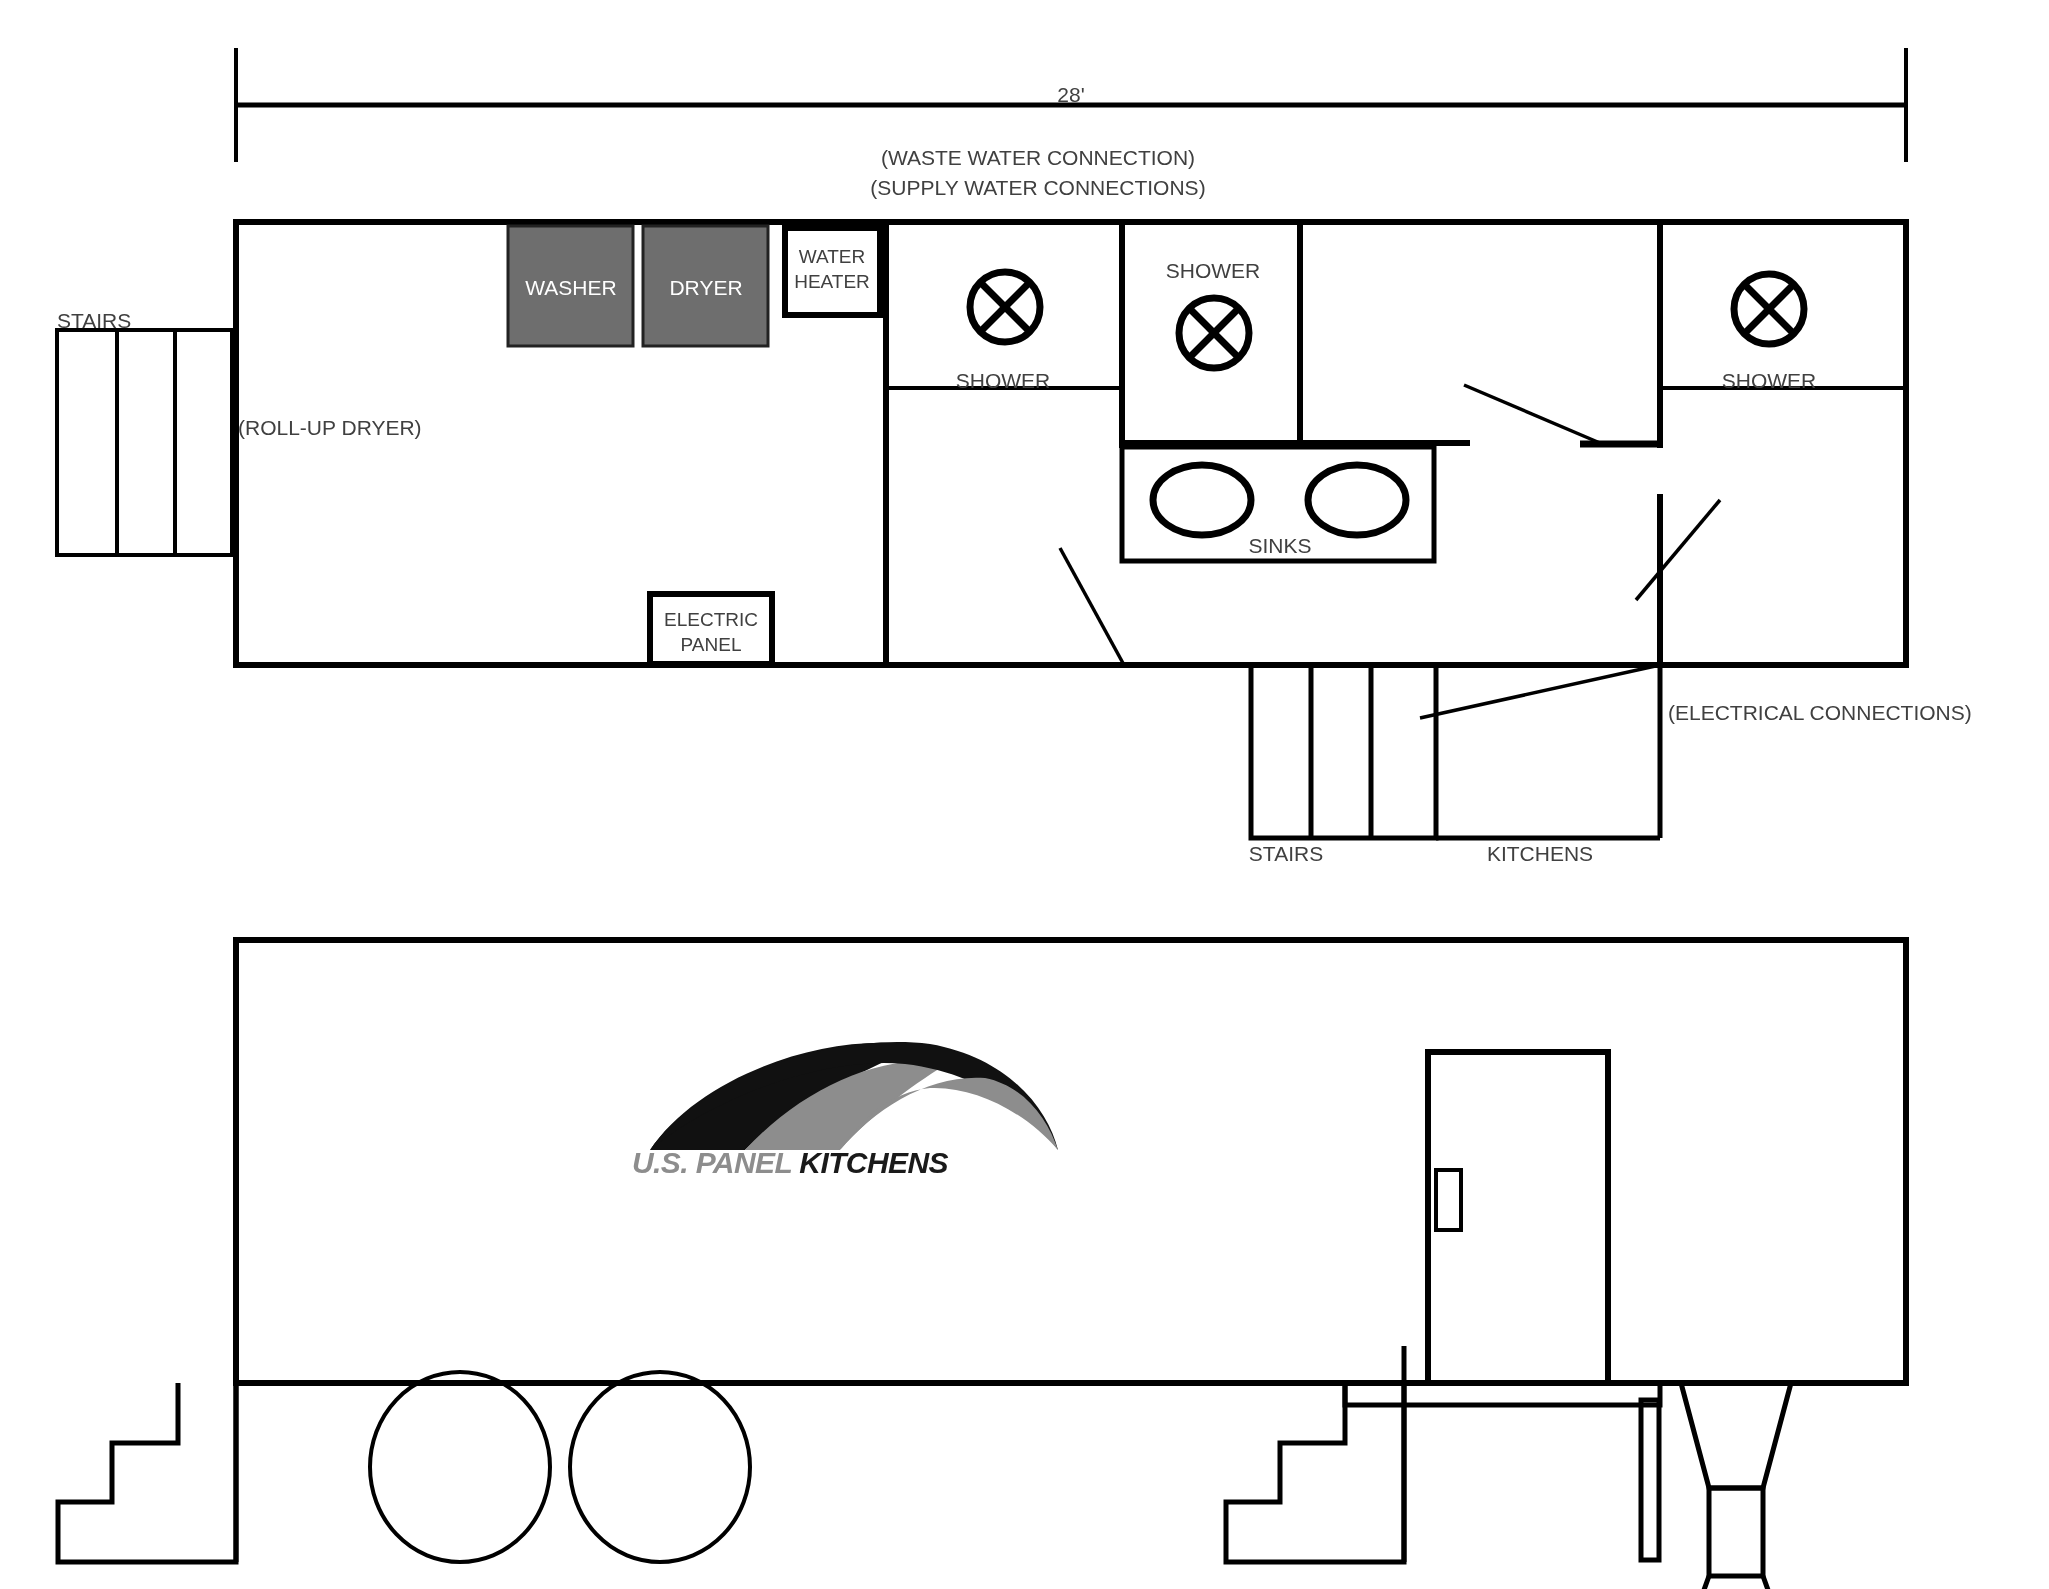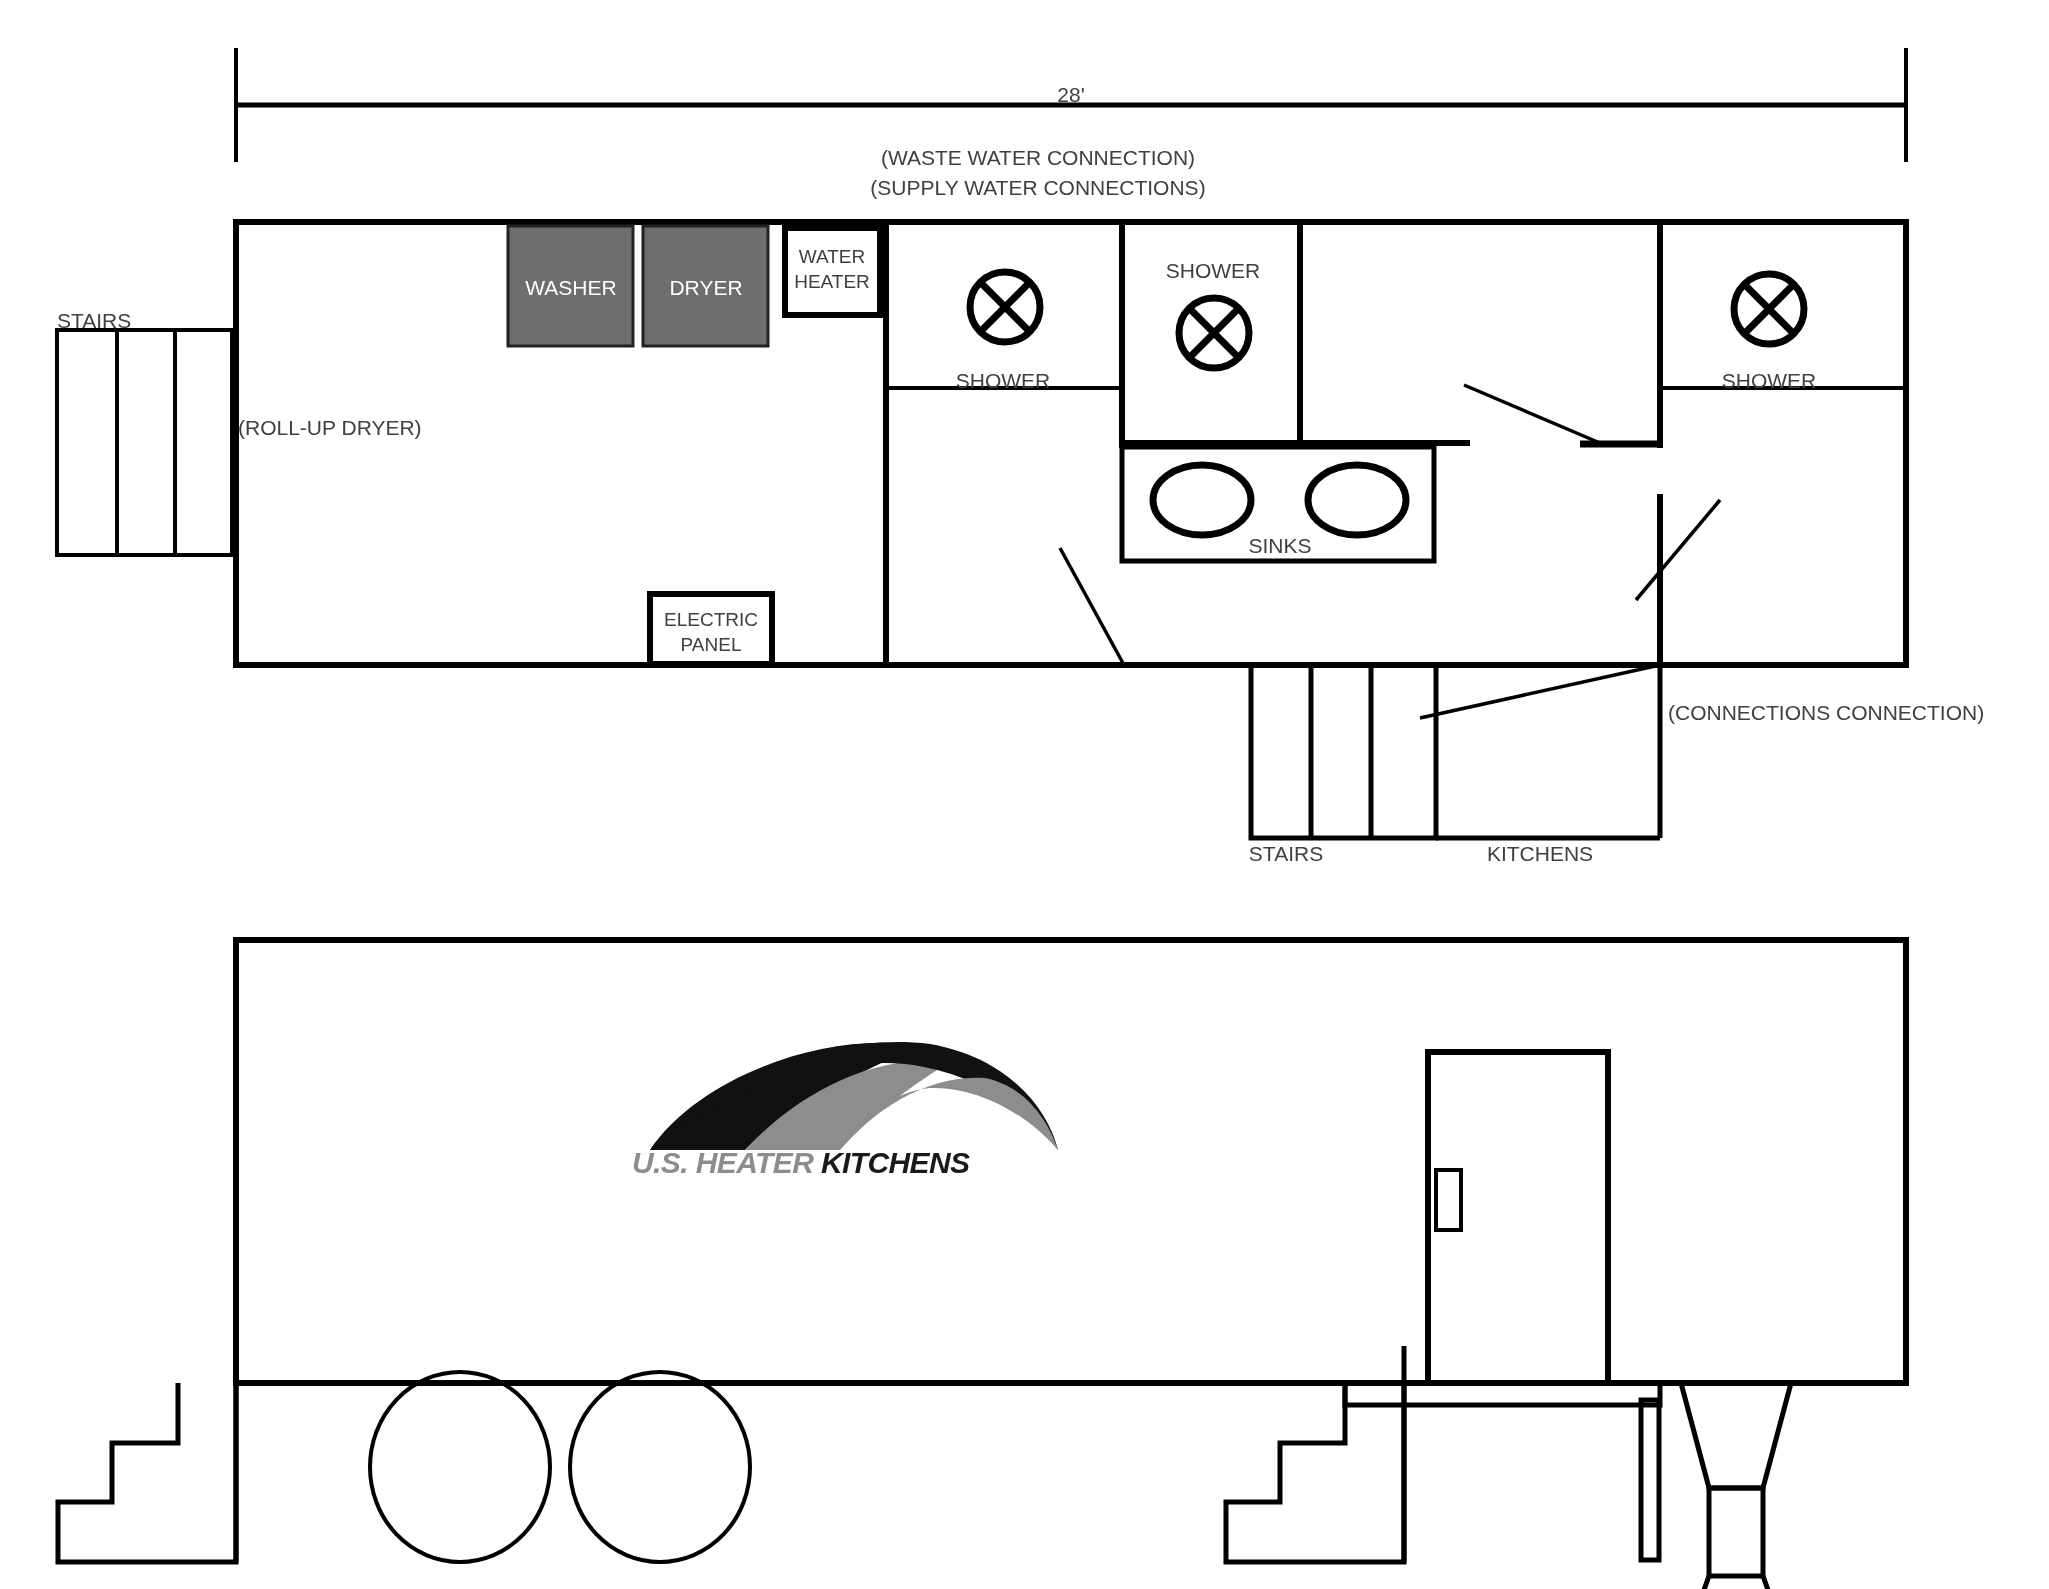--- a/index.html
+++ b/index.html
@@ -245,22 +245,22 @@
   <div class="lbl center" style="left:1213px; top:258px;">SHOWER</div>
 
   <div class="lbl center" style="left:1769px; top:368px;">SHOWER</div>
 
   <div class="lbl center" style="left:1280px; top:533px;">SINKS</div>
 
   <div class="lbl center" style="left:1286px; top:841px;">STAIRS</div>
 
   <div class="lbl center" style="left:1540px; top:841px;">KITCHENS</div>
 
-  <div class="lbl" style="left:1668px; top:700px;">(CONNECTIONS CONNECTION)</div>
+  <div class="lbl" style="left:1668px; top:700px;">(ELECTRICAL CONNECTIONS)</div>
 
 
   <div class="logo-wrap">
     <div class="logo-text">
-      <span class="grey">U.S. HEATER </span><span>KITCHENS</span>
+      <span class="grey">U.S. PANEL </span><span>KITCHENS</span>
     </div>
   </div>
 
 </div>
 
 </body></html>

